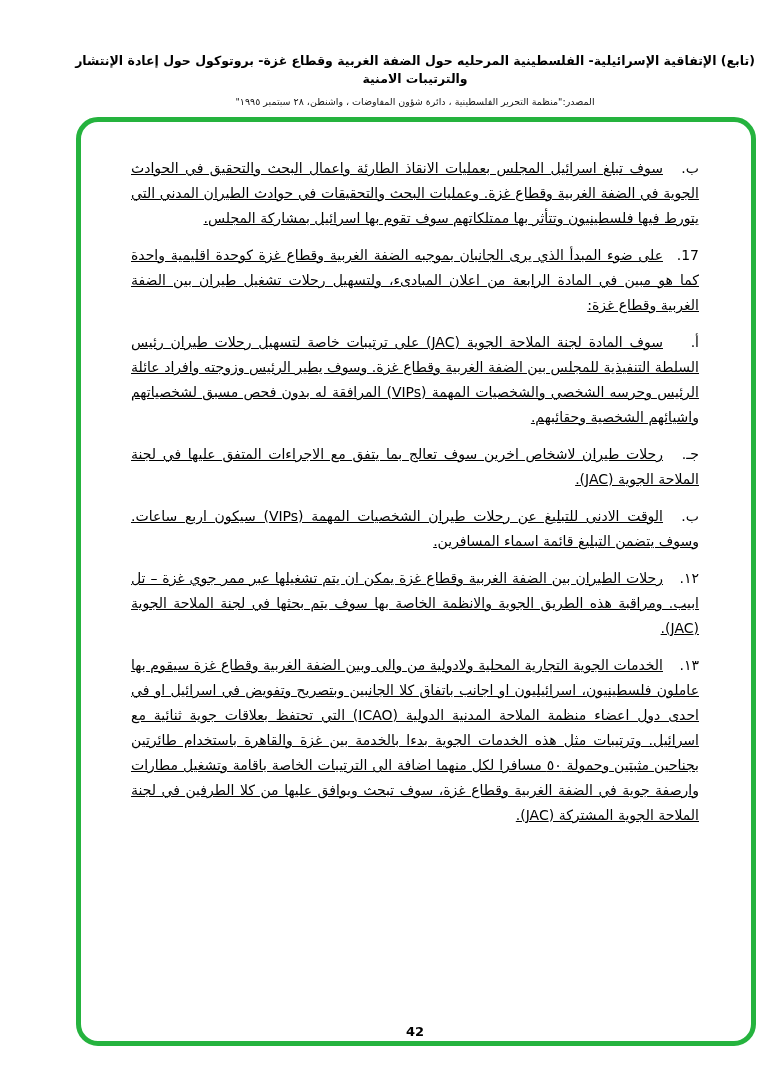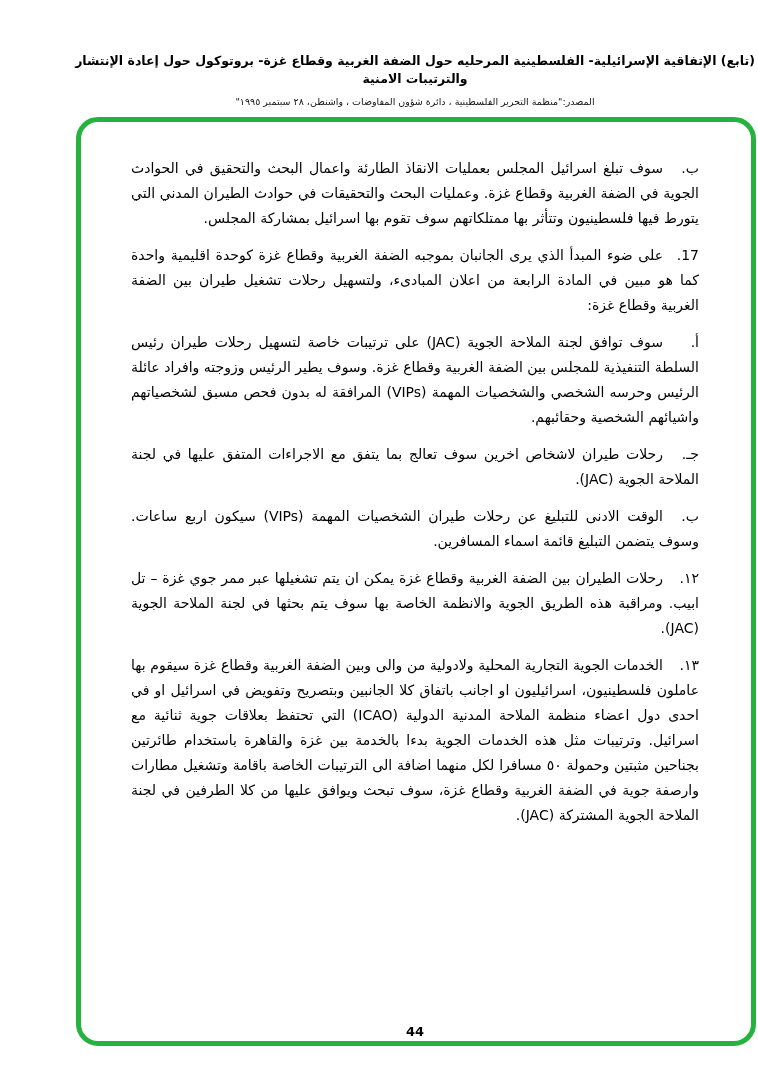--- a/index.html
+++ b/index.html
@@ -48,20 +48,21 @@
     direction: rtl;
     text-align: justify;
     padding: 34px 52px 0 50px;
     font-size: 14px;
     line-height: 25px;
   }
   .doc-item {
     margin-bottom: 12px;
     direction: rtl;
     unicode-bidi: embed;
+    text-decoration: underline;
   }
   .item-marker {
     display: inline-block;
     min-width: 36px;
     font-weight: normal;
     white-space: nowrap;
   }
   .item-text { }
 
   .footer {
@@ -92,21 +93,21 @@
 
       <p class="doc-item">
         <span class="item-marker">ب.</span><span class="item-text">سوف تبلغ اسرائيل المجلس بعمليات الانقاذ الطارئة واعمال البحث والتحقيق في الحوادث الجوية في الضفة الغربية وقطاع غزة. وعمليات البحث والتحقيقات في حوادث الطيران المدني التي يتورط فيها فلسطينيون وتتأثر بها ممتلكاتهم سوف تقوم بها اسرائيل بمشاركة المجلس.</span>
       </p>
 
       <p class="doc-item">
         <span class="item-marker">17.</span><span class="item-text">على ضوء المبدأ الذي يرى الجانبان بموجبه الضفة الغربية وقطاع غزة كوحدة اقليمية واحدة كما هو مبين في المادة الرابعة من اعلان المبادىء، ولتسهيل رحلات تشغيل طيران بين الضفة الغربية وقطاع غزة:</span>
       </p>
 
       <p class="doc-item">
-        <span class="item-marker">أ.</span><span class="item-text">سوف توافق لجنة الملاحة الجوية (JAC) على ترتيبات خاصة لتسهيل رحلات طيران رئيس السلطة التنفيذية للمجلس بين الضفة الغربية وقطاع غزة. وسوف يطير الرئيس وزوجته وافراد عائلة الرئيس وحرسه الشخصي والشخصيات المهمة (VIPs) المرافقة له بدون فحص مسبق لشخصياتهم واشيائهم الشخصية وحقائبهم.</span>
+        <span class="item-marker">أ.</span><span class="item-text">سوف المادة لجنة الملاحة الجوية (JAC) على ترتيبات خاصة لتسهيل رحلات طيران رئيس السلطة التنفيذية للمجلس بين الضفة الغربية وقطاع غزة. وسوف يطير الرئيس وزوجته وافراد عائلة الرئيس وحرسه الشخصي والشخصيات المهمة (VIPs) المرافقة له بدون فحص مسبق لشخصياتهم واشيائهم الشخصية وحقائبهم.</span>
       </p>
 
       <p class="doc-item">
         <span class="item-marker">جـ.</span><span class="item-text">رحلات طيران لاشخاص اخرين سوف تعالج بما يتفق مع الاجراءات المتفق عليها في لجنة الملاحة الجوية (JAC).</span>
       </p>
 
       <p class="doc-item">
         <span class="item-marker">ب.</span><span class="item-text">الوقت الادنى للتبليغ عن رحلات طيران الشخصيات المهمة (VIPs) سيكون اربع ساعات. وسوف يتضمن التبليغ قائمة اسماء المسافرين.</span>
       </p>
 
@@ -115,16 +116,16 @@
       </p>
 
       <p class="doc-item">
         <span class="item-marker">١٣.</span><span class="item-text">الخدمات الجوية التجارية المحلية ولادولية من والى وبين الضفة الغربية وقطاع غزة سيقوم بها عاملون فلسطينيون، اسرائيليون او اجانب باتفاق كلا الجانبين وبتصريح وتفويض في اسرائيل او في احدى دول اعضاء منظمة الملاحة المدنية الدولية (ICAO) التي تحتفظ بعلاقات جوية ثنائية مع اسرائيل. وترتيبات مثل هذه الخدمات الجوية بدءا بالخدمة بين غزة والقاهرة باستخدام طائرتين بجناحين مثبتين وحمولة ٥٠ مسافرا لكل منهما اضافة الى الترتيبات الخاصة باقامة وتشغيل مطارات وارصفة جوية في الضفة الغربية وقطاع غزة، سوف تبحث ويوافق عليها من كلا الطرفين في لجنة الملاحة الجوية المشتركة (JAC).</span>
       </p>
 
     </div>
   </div>
 
   <div class="footer">
-    <span class="page-number">44</span>
+    <span class="page-number">42</span>
   </div>
 
 </div>
 
 </body></html>

